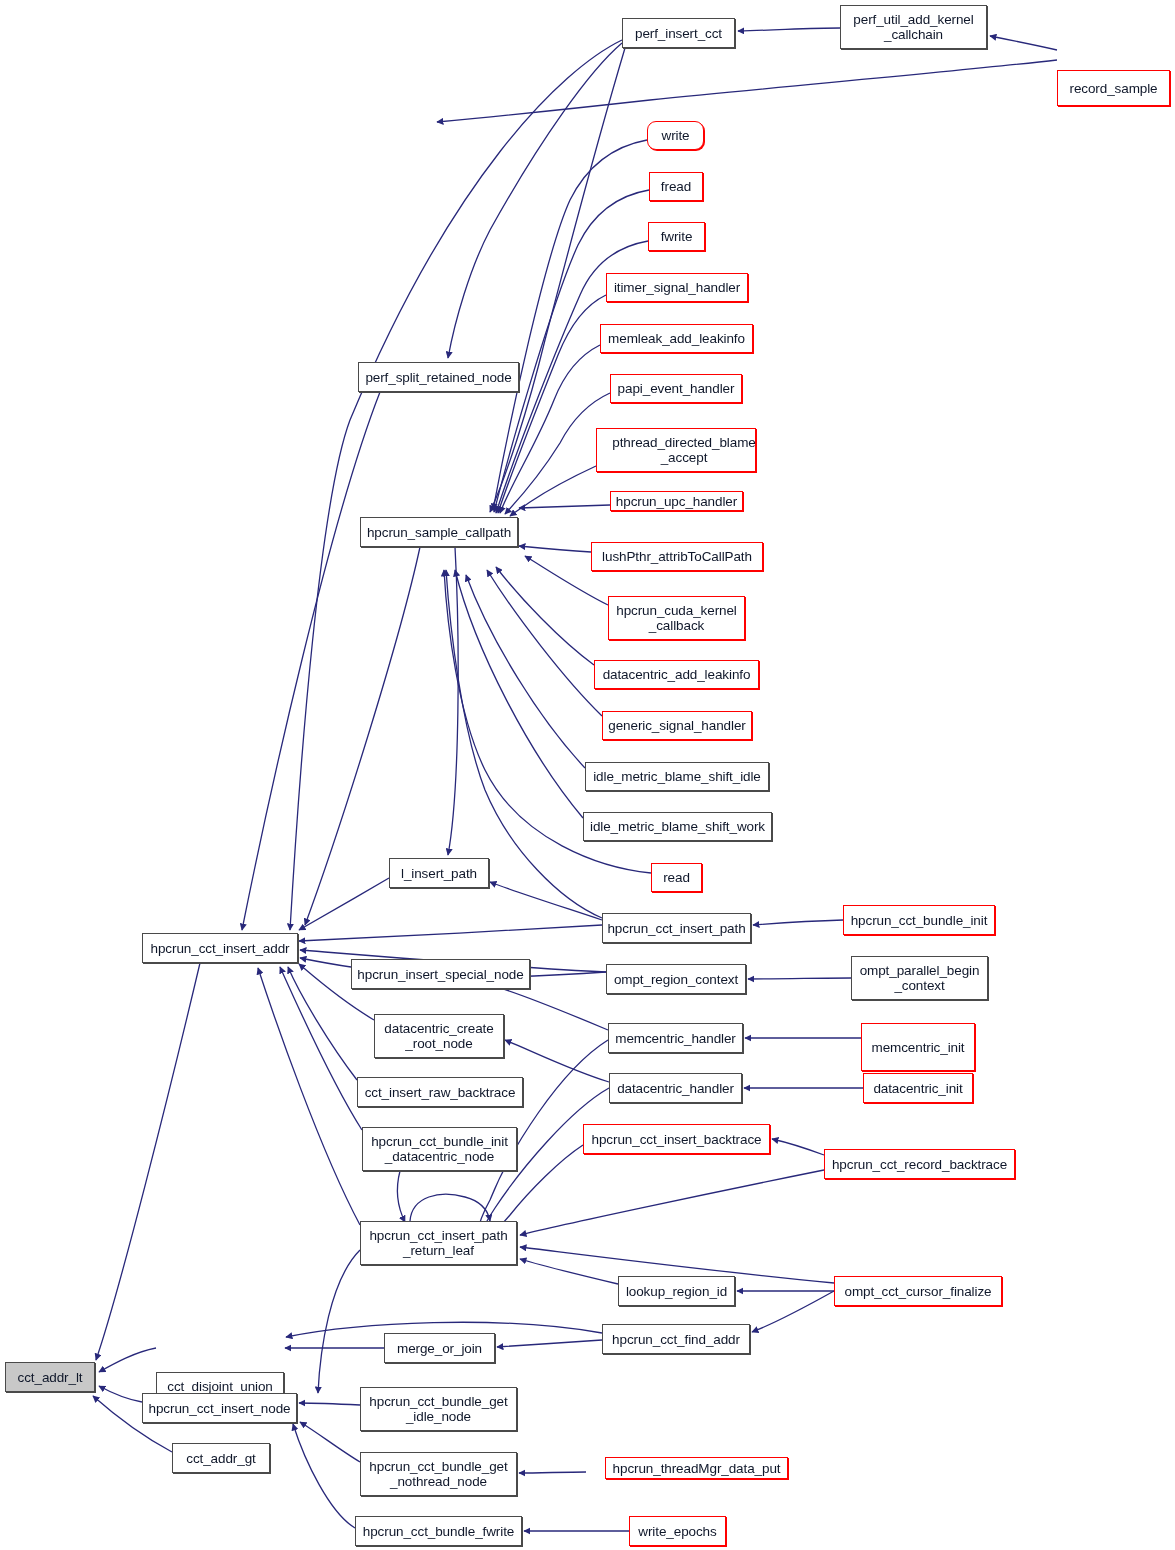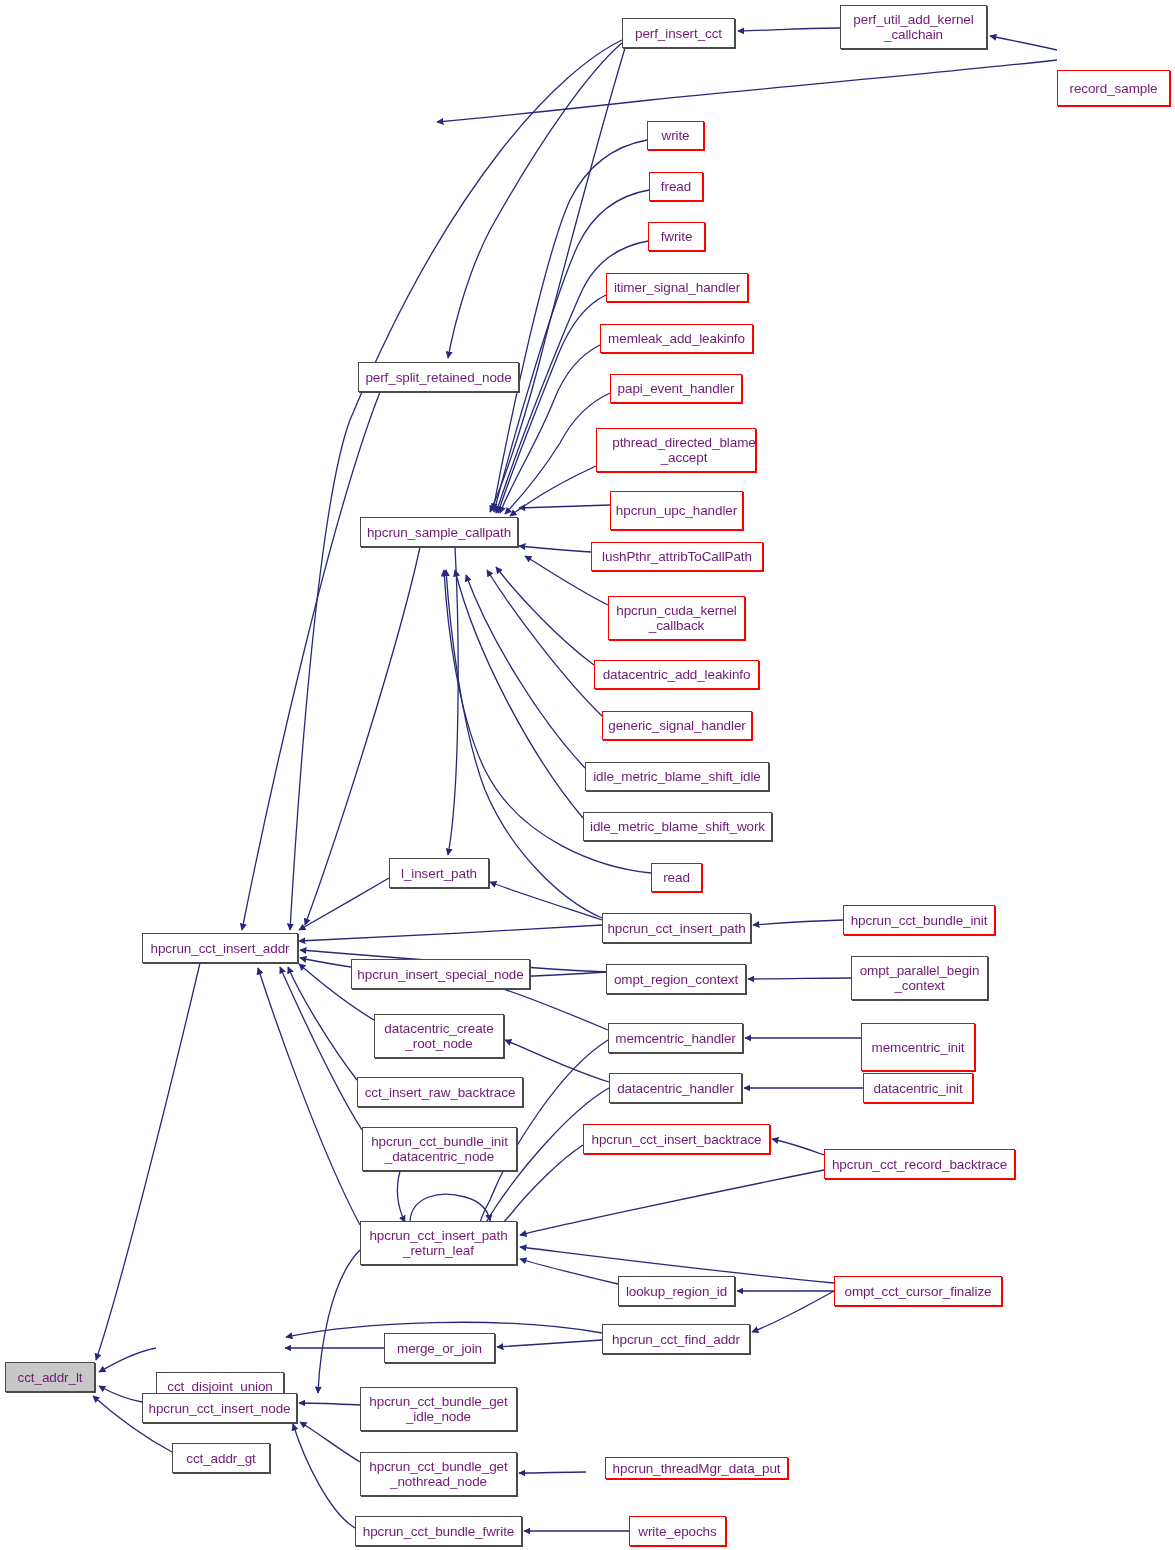--- a/index.html
+++ b/index.html
@@ -27,21 +27,21 @@
   .gnode {
     position: absolute;
     box-sizing: border-box;
     background: #ffffff;
     display: flex;
     align-items: center;
     justify-content: center;
     text-align: center;
     font-size: 13.5px;
     line-height: 15px;
-    color: #701a75;
+    color: #0f172a;
     white-space: pre-line;
     letter-spacing: -0.1px;
     cursor: pointer;
   }
   .gnode.black {
     border: 1px solid #4a4a4a;
     box-shadow: 1px 1px 0 0 #4a4a4a;
   }
   .gnode.red {
     border: 1px solid #ff0000;
@@ -158,29 +158,29 @@
       <div class="gnode black" style="left: 374px; top: 1014px; width: 130px; height: 44px;"><span class="lbl">datacentric_create
 _root_node</span></div>
       <div class="gnode black" style="left: 357px; top: 1077px; width: 166px; height: 30px;"><span class="lbl">cct_insert_raw_backtrace</span></div>
       <div class="gnode black" style="left: 362px; top: 1127px; width: 155px; height: 44px;"><span class="lbl">hpcrun_cct_bundle_init
 _datacentric_node</span></div>
       <div class="gnode black" style="left: 360px; top: 1221px; width: 157px; height: 44px;"><span class="lbl">hpcrun_cct_insert_path
 _return_leaf</span></div>
       <div class="gnode black" style="left: 360px; top: 517px; width: 158px; height: 30px;"><span class="lbl">hpcrun_sample_callpath</span></div>
       <div class="gnode black" style="left: 358px; top: 362px; width: 161px; height: 30px;"><span class="lbl">perf_split_retained_node</span></div>
       <div class="gnode black" style="left: 622px; top: 18px; width: 113px; height: 30px;"><span class="lbl">perf_insert_cct</span></div>
-      <div class="gnode red" style="left: 647px; top: 121px; width: 57px; height: 29px;"><span class="lbl">write</span></div>
+      <div class="gnode red" style="left: 647px; top: 121px; width: 57px; height: 29px; border-radius: 9px;"><span class="lbl">write</span></div>
       <div class="gnode red" style="left: 649px; top: 172px; width: 54px; height: 29px;"><span class="lbl">fread</span></div>
       <div class="gnode red" style="left: 648px; top: 222px; width: 57px; height: 29px;"><span class="lbl">fwrite</span></div>
       <div class="gnode red" style="left: 606px; top: 273px; width: 142px; height: 29px;"><span class="lbl">itimer_signal_handler</span></div>
       <div class="gnode red" style="left: 600px; top: 324px; width: 153px; height: 29px;"><span class="lbl">memleak_add_leakinfo</span></div>
       <div class="gnode red" style="left: 610px; top: 374px; width: 132px; height: 29px;"><span class="lbl">papi_event_handler</span></div>
       <div class="gnode red" style="left: 596px; top: 428px; width: 160px; height: 44px; padding-left: 16px;"><span class="lbl">pthread_directed_blame
 _accept</span></div>
-      <div class="gnode red" style="left: 610px; top: 491px; width: 133px; height: 39px;"><span class="lbl">hpcrun_upc_handler</span></div>
+      <div class="gnode red" style="left: 610px; top: 491px; width: 133px; height: 20px;"><span class="lbl">hpcrun_upc_handler</span></div>
       <div class="gnode red" style="left: 591px; top: 542px; width: 172px; height: 29px;"><span class="lbl">lushPthr_attribToCallPath</span></div>
       <div class="gnode red" style="left: 608px; top: 596px; width: 137px; height: 44px;"><span class="lbl">hpcrun_cuda_kernel
 _callback</span></div>
       <div class="gnode red" style="left: 594px; top: 660px; width: 165px; height: 29px;"><span class="lbl">datacentric_add_leakinfo</span></div>
       <div class="gnode red" style="left: 602px; top: 711px; width: 150px; height: 29px;"><span class="lbl">generic_signal_handler</span></div>
       <div class="gnode black" style="left: 585px; top: 762px; width: 184px; height: 29px;"><span class="lbl">idle_metric_blame_shift_idle</span></div>
       <div class="gnode black" style="left: 583px; top: 812px; width: 189px; height: 29px;"><span class="lbl">idle_metric_blame_shift_work</span></div>
       <div class="gnode red" style="left: 651px; top: 863px; width: 51px; height: 29px;"><span class="lbl">read</span></div>
       <div class="gnode black" style="left: 602px; top: 913px; width: 149px; height: 30px;"><span class="lbl">hpcrun_cct_insert_path</span></div>
       <div class="gnode black" style="left: 606px; top: 964px; width: 140px; height: 30px;"><span class="lbl">ompt_region_context</span></div>

